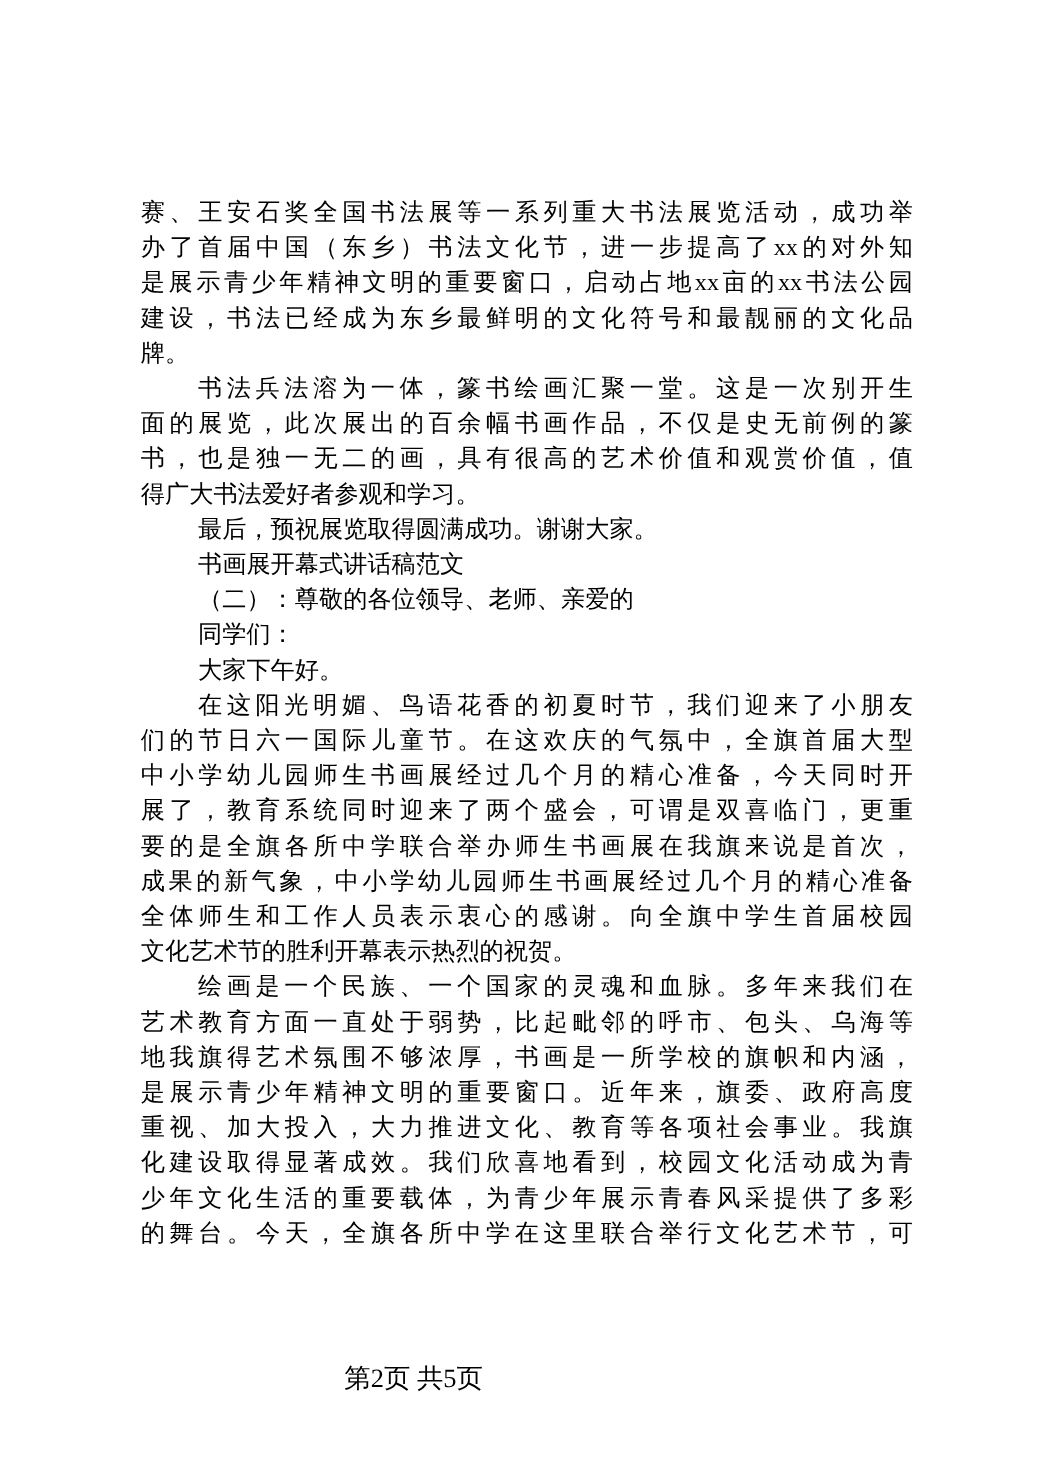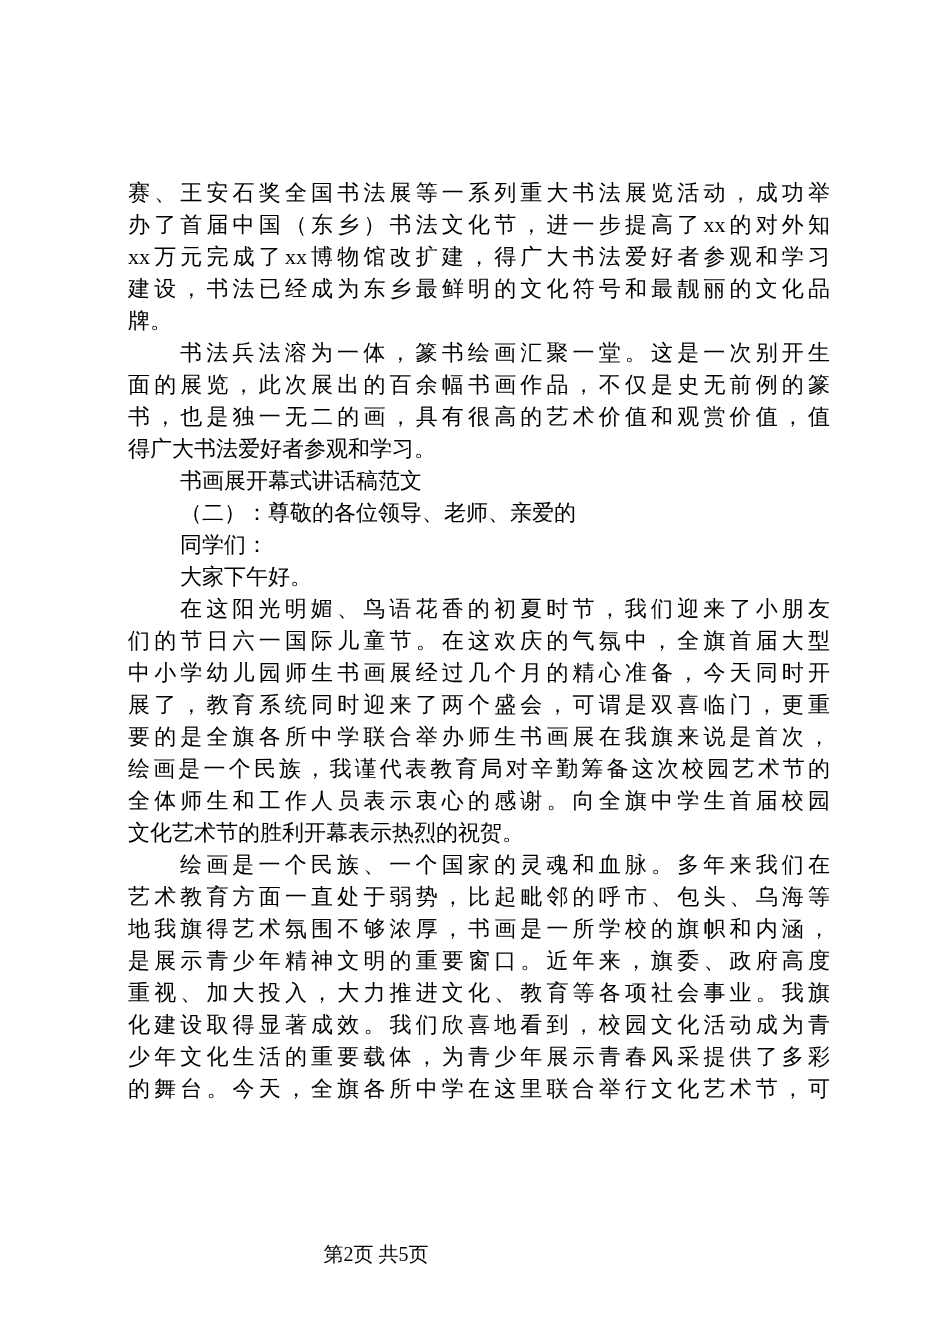--- a/index.html
+++ b/index.html
@@ -44,49 +44,50 @@
   }
   .line.indent {
     text-indent: 52px;
   }
   .footer {
     position: absolute;
     left: 0;
     top: 1242px;
     width: 752px;
     text-align: center;
-    font-size: 20px;
+    font-size: 24px;
     line-height: 24px;
     color: #000000;
   }
 </style>
 </head>
 <body>
 
 <div class="page">
   <div class="text-block">
       <div class="line fill">赛、王安石奖全国书法展等一系列重大书法展览活动，成功举</div>
       <div class="line fill">办了首届中国（东乡）书法文化节，进一步提高了xx的对外知</div>
-      <div class="line fill">xx万元完成了xx博物馆改扩建，得广大书法爱好者参观和学习</div>
+      <div class="line fill">是展示青少年精神文明的重要窗口，启动占地xx亩的xx书法公园</div>
       <div class="line fill">建设，书法已经成为东乡最鲜明的文化符号和最靓丽的文化品</div>
       <div class="line">牌。</div>
       <div class="line indent fill">书法兵法溶为一体，篆书绘画汇聚一堂。这是一次别开生</div>
       <div class="line fill">面的展览，此次展出的百余幅书画作品，不仅是史无前例的篆</div>
       <div class="line fill">书，也是独一无二的画，具有很高的艺术价值和观赏价值，值</div>
       <div class="line">得广大书法爱好者参观和学习。</div>
+      <div class="line indent">最后，预祝展览取得圆满成功。谢谢大家。</div>
       <div class="line indent">书画展开幕式讲话稿范文</div>
       <div class="line indent">（二）：尊敬的各位领导、老师、亲爱的</div>
       <div class="line indent">同学们：</div>
       <div class="line indent">大家下午好。</div>
       <div class="line indent fill">在这阳光明媚、鸟语花香的初夏时节，我们迎来了小朋友</div>
       <div class="line fill">们的节日六一国际儿童节。在这欢庆的气氛中，全旗首届大型</div>
       <div class="line fill">中小学幼儿园师生书画展经过几个月的精心准备，今天同时开</div>
       <div class="line fill">展了，教育系统同时迎来了两个盛会，可谓是双喜临门，更重</div>
       <div class="line fill">要的是全旗各所中学联合举办师生书画展在我旗来说是首次，</div>
-      <div class="line fill">绘画是一个民族，我谨代表教育局对辛勤筹备这次校园艺术节的</div>
+      <div class="line fill">成果的新气象，中小学幼儿园师生书画展经过几个月的精心准备</div>
       <div class="line fill">全体师生和工作人员表示衷心的感谢。向全旗中学生首届校园</div>
       <div class="line">文化艺术节的胜利开幕表示热烈的祝贺。</div>
       <div class="line indent fill">绘画是一个民族、一个国家的灵魂和血脉。多年来我们在</div>
       <div class="line fill">艺术教育方面一直处于弱势，比起毗邻的呼市、包头、乌海等</div>
       <div class="line fill">地我旗得艺术氛围不够浓厚，书画是一所学校的旗帜和内涵，</div>
       <div class="line fill">是展示青少年精神文明的重要窗口。近年来，旗委、政府高度</div>
       <div class="line fill">重视、加大投入，大力推进文化、教育等各项社会事业。我旗</div>
       <div class="line fill">化建设取得显著成效。我们欣喜地看到，校园文化活动成为青</div>
       <div class="line fill">少年文化生活的重要载体，为青少年展示青春风采提供了多彩</div>
       <div class="line fill">的舞台。今天，全旗各所中学在这里联合举行文化艺术节，可</div>

